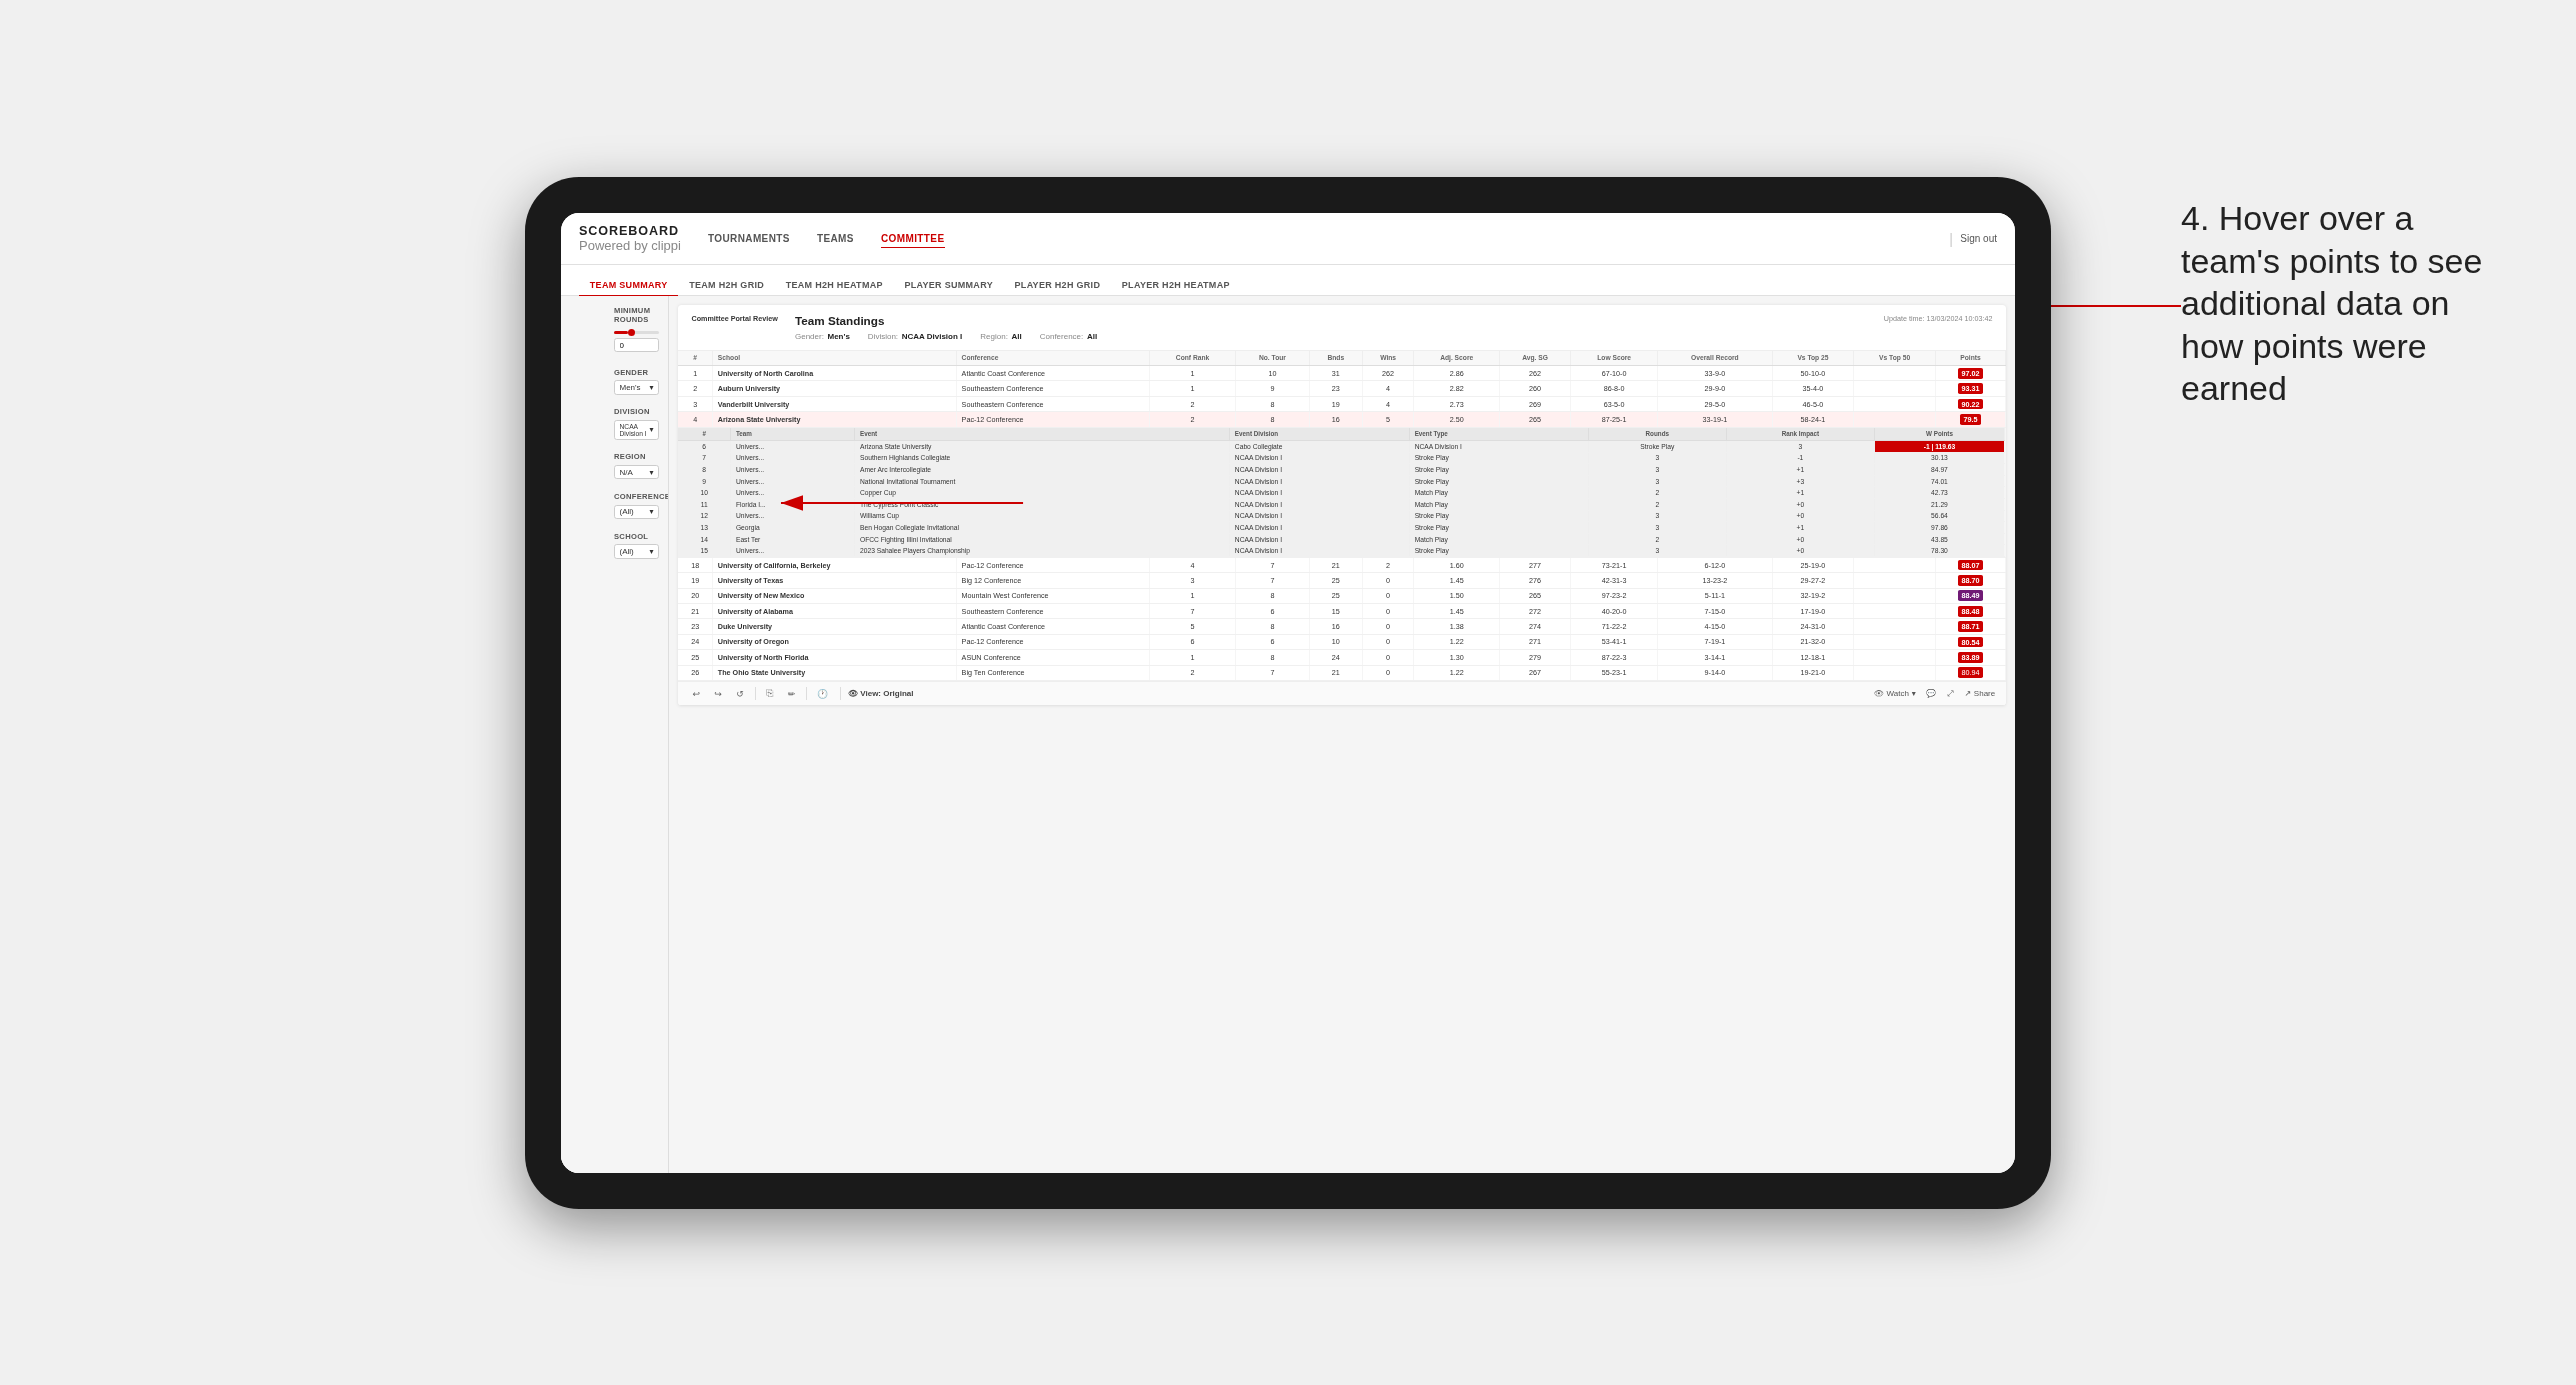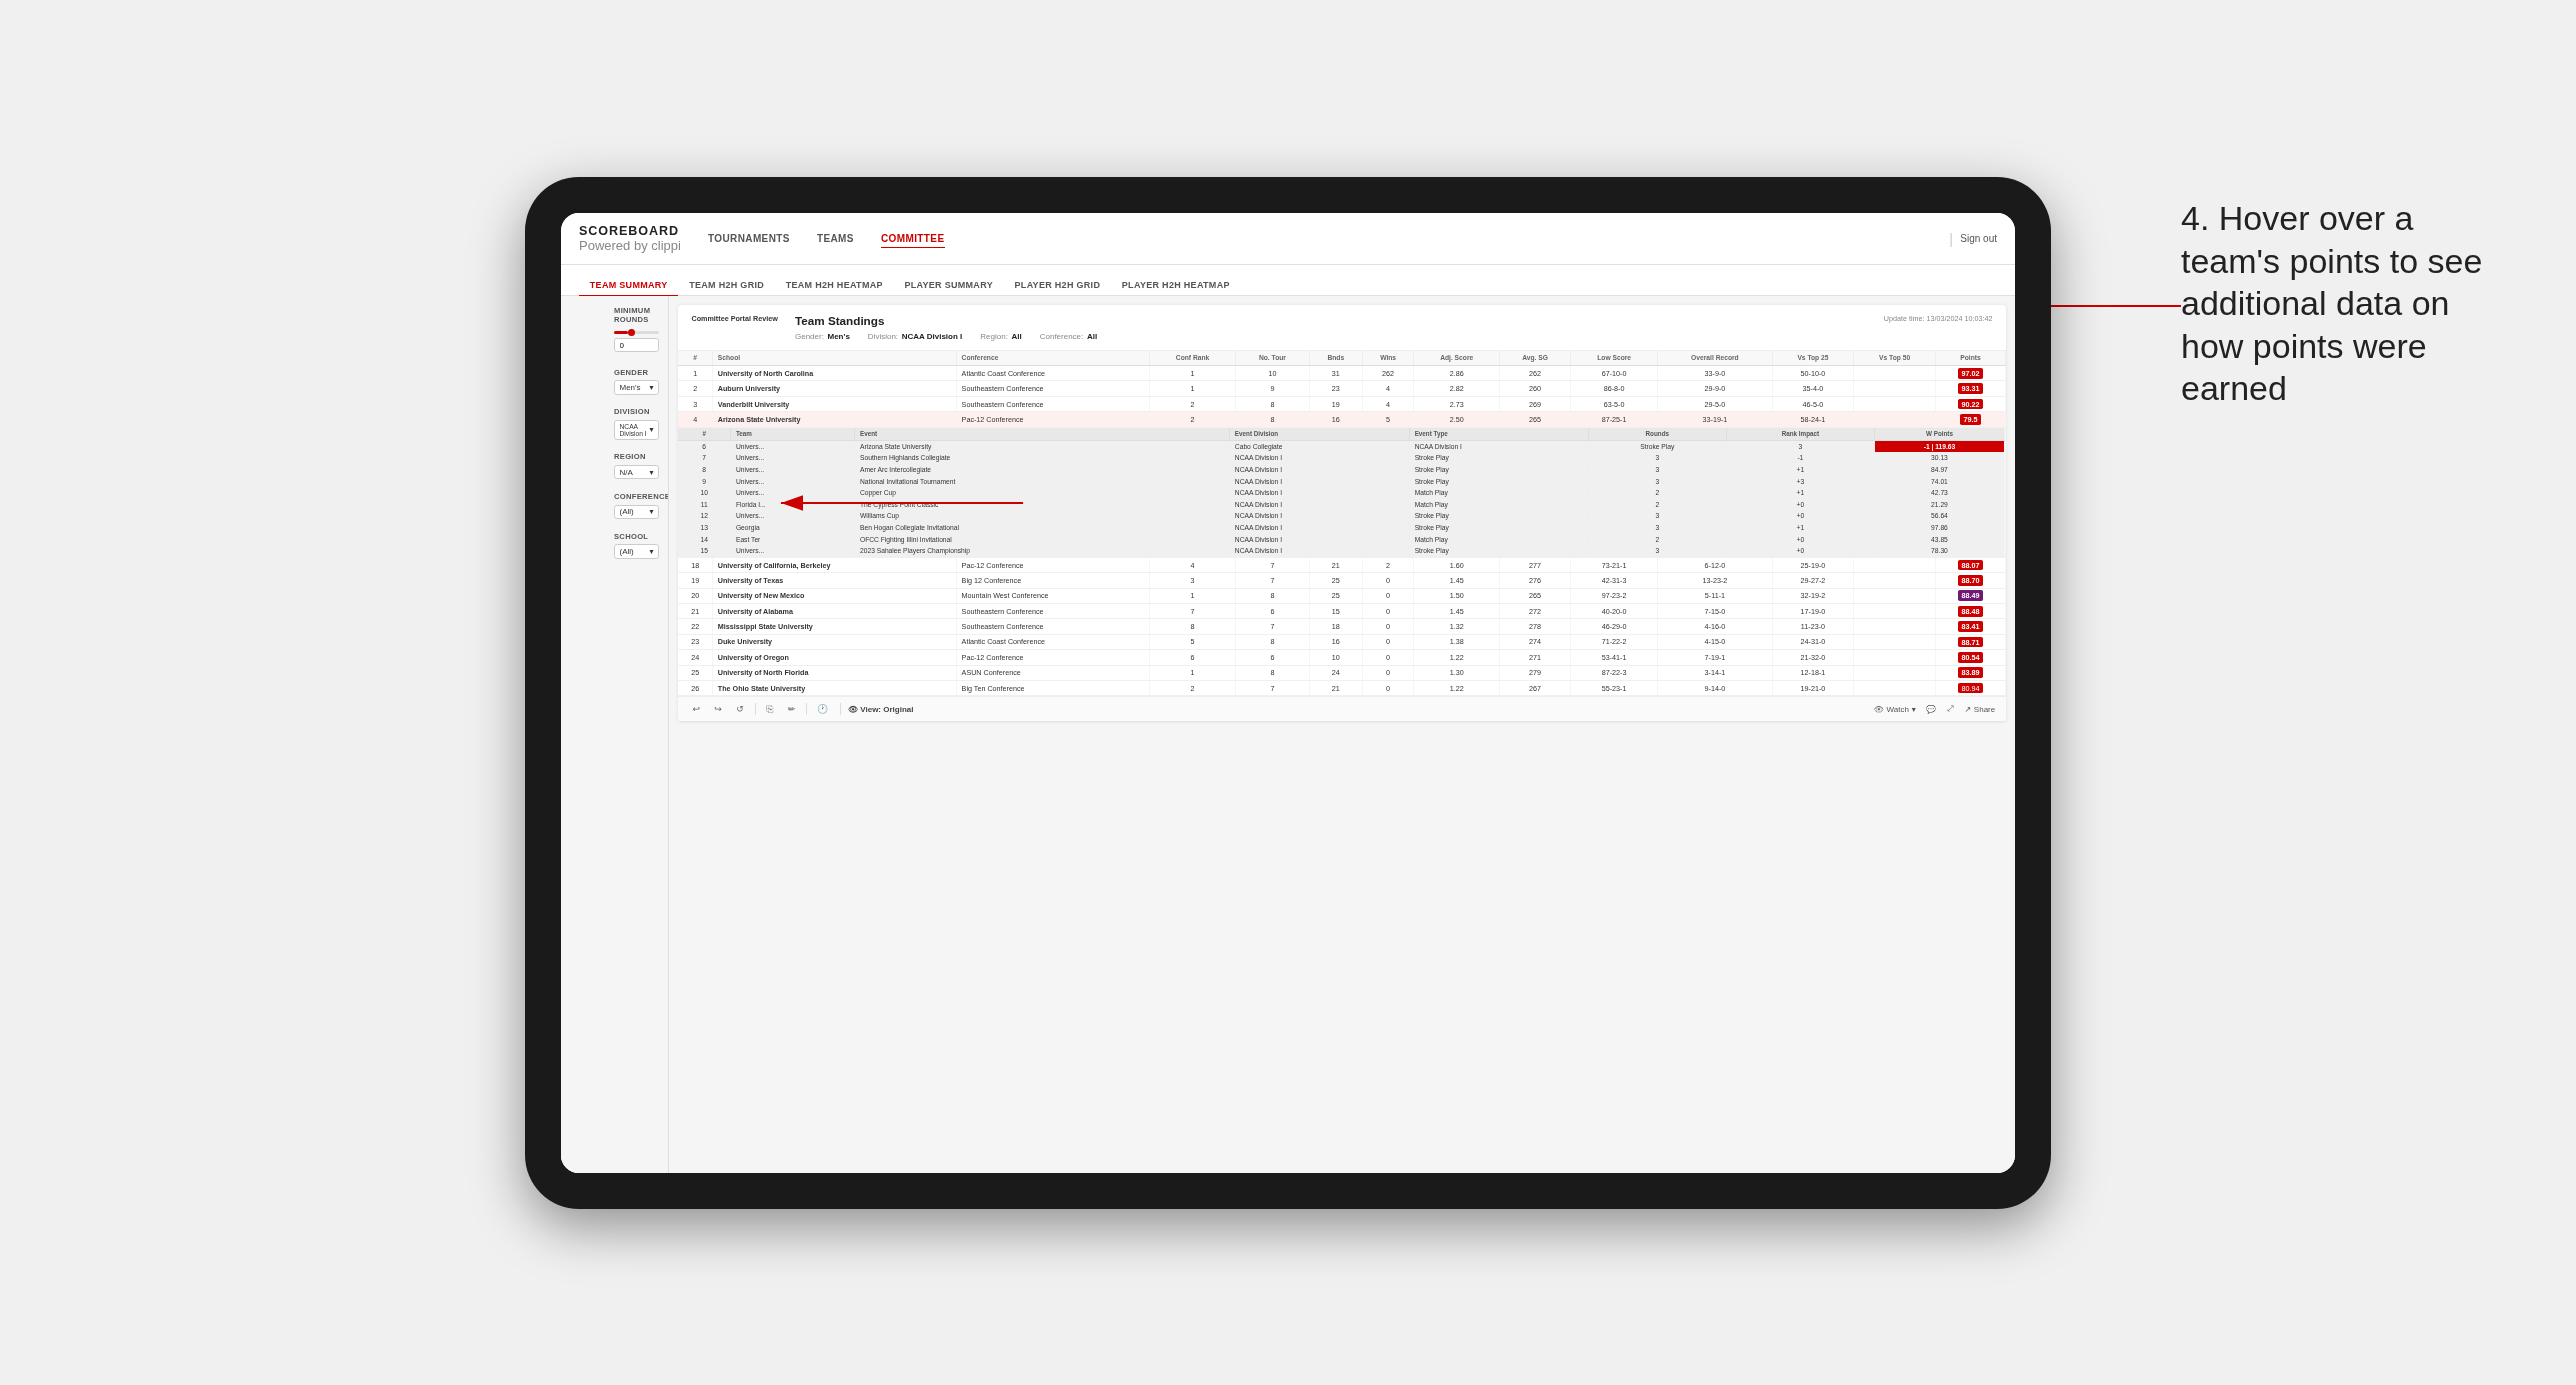--- a/index.html
+++ b/index.html
@@ -805,36 +805,20 @@
                 <td class="center">0</td>
                 <td class="center">1.45</td>
                 <td class="center">272</td>
                 <td class="center">40-20-0</td>
                 <td class="center">7-15-0</td>
                 <td class="center">17-19-0</td>
                 <td class="center"></td>
                 <td class="center"><span style="background:#cc0000;color:#fff;padding:0.9px 3.6px;border-radius:1.8px;font-weight:700;">88.48</span></td>
               </tr>
               <tr>
-                <td class="rank-cell">22</td>
-                <td class="school-cell">Mississippi State University</td>
-                <td class="conf-cell">Southeastern Conference</td>
-                <td class="center">8</td>
-                <td class="center">7</td>
-                <td class="center">18</td>
-                <td class="center">0</td>
-                <td class="center">1.32</td>
-                <td class="center">278</td>
-                <td class="center">46-29-0</td>
-                <td class="center">4-16-0</td>
-                <td class="center">11-23-0</td>
-                <td class="center"></td>
-                <td class="center"><span style="background:#cc0000;color:#fff;padding:0.9px 3.6px;border-radius:1.8px;font-weight:700;">83.41</span></td>
-              </tr>
-              <tr>
                 <td class="rank-cell">23</td>
                 <td class="school-cell">Duke University</td>
                 <td class="conf-cell">Atlantic Coast Conference</td>
                 <td class="center">5</td>
                 <td class="center">8</td>
                 <td class="center">16</td>
                 <td class="center">0</td>
                 <td class="center">1.38</td>
                 <td class="center">274</td>
                 <td class="center">71-22-2</td>

